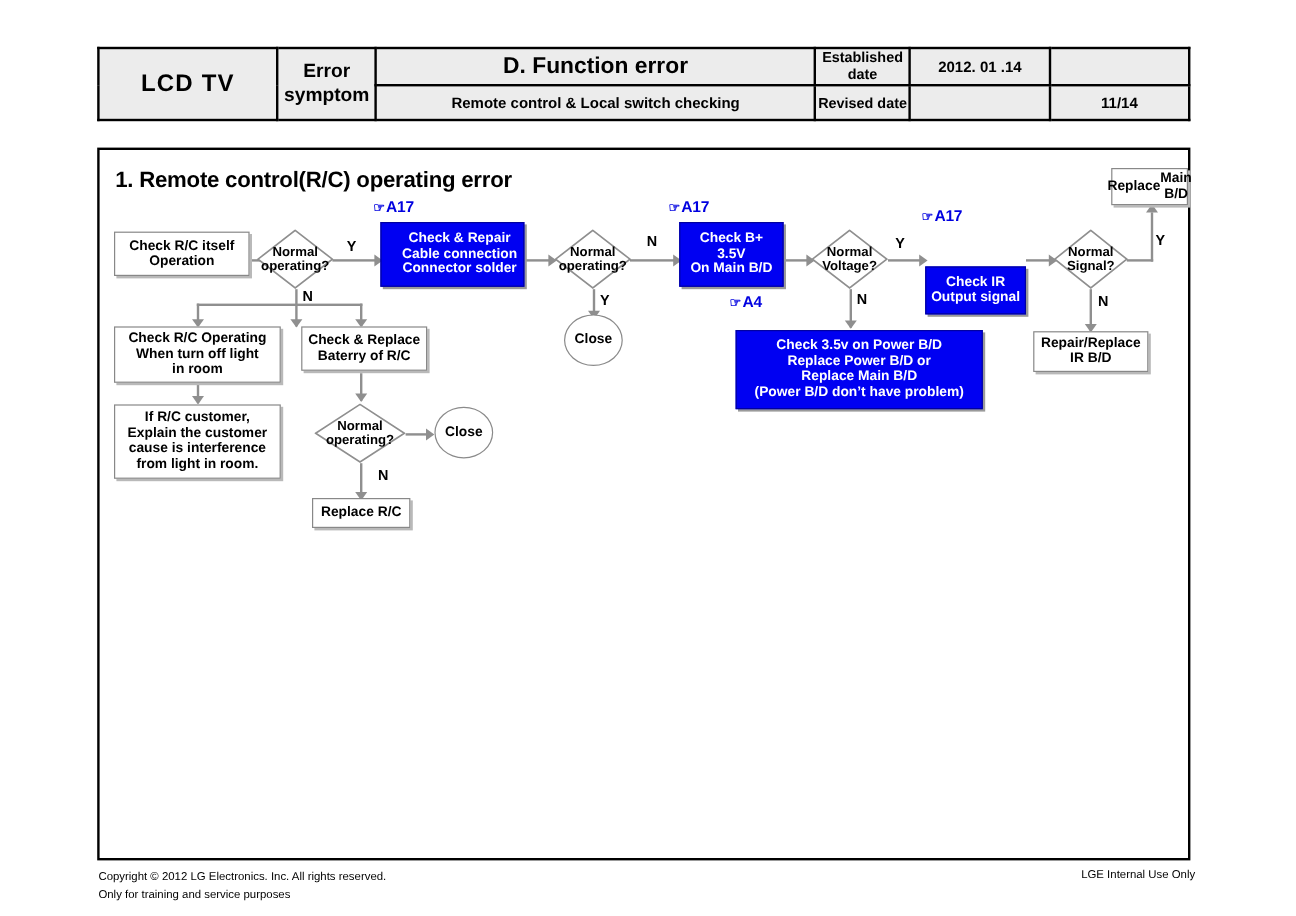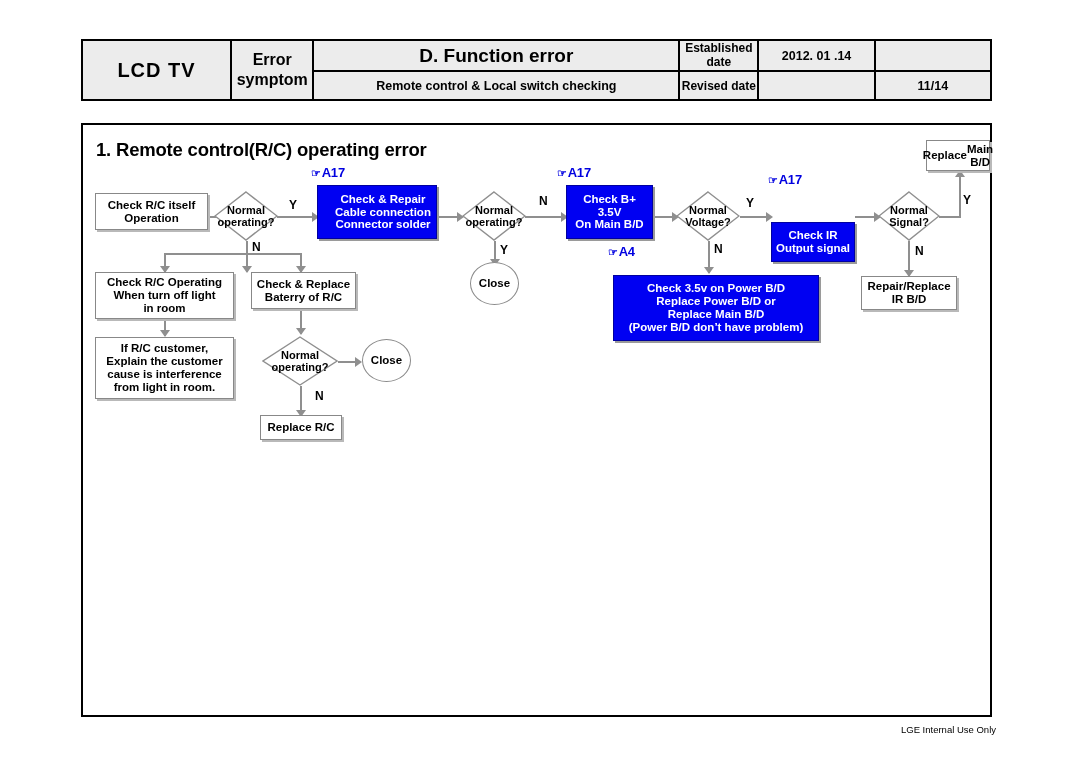--- a/index.html
+++ b/index.html
@@ -394,15 +394,19 @@
         <div>operating?</div>
       </div>
     </div>
   </div>
   <div class="yn" style="left:315px; top:389px;">N</div>
 
   <div class="node ellipse" style="left:362px; top:339px; width:49px; height:43px;">Close</div>
 
   <div class="node box" style="left:260px; top:415px; width:82px; height:25px;">Replace R/C</div>
 
+  <div class="footer-left">
+    <div>Copyright © 2012 LG Electronics. Inc. All rights reserved.</div>
+    <div>Only for training and service purposes</div>
+  </div>
   <div class="footer-right">LGE Internal Use Only</div>
 
 </div>
 
 </body></html>

